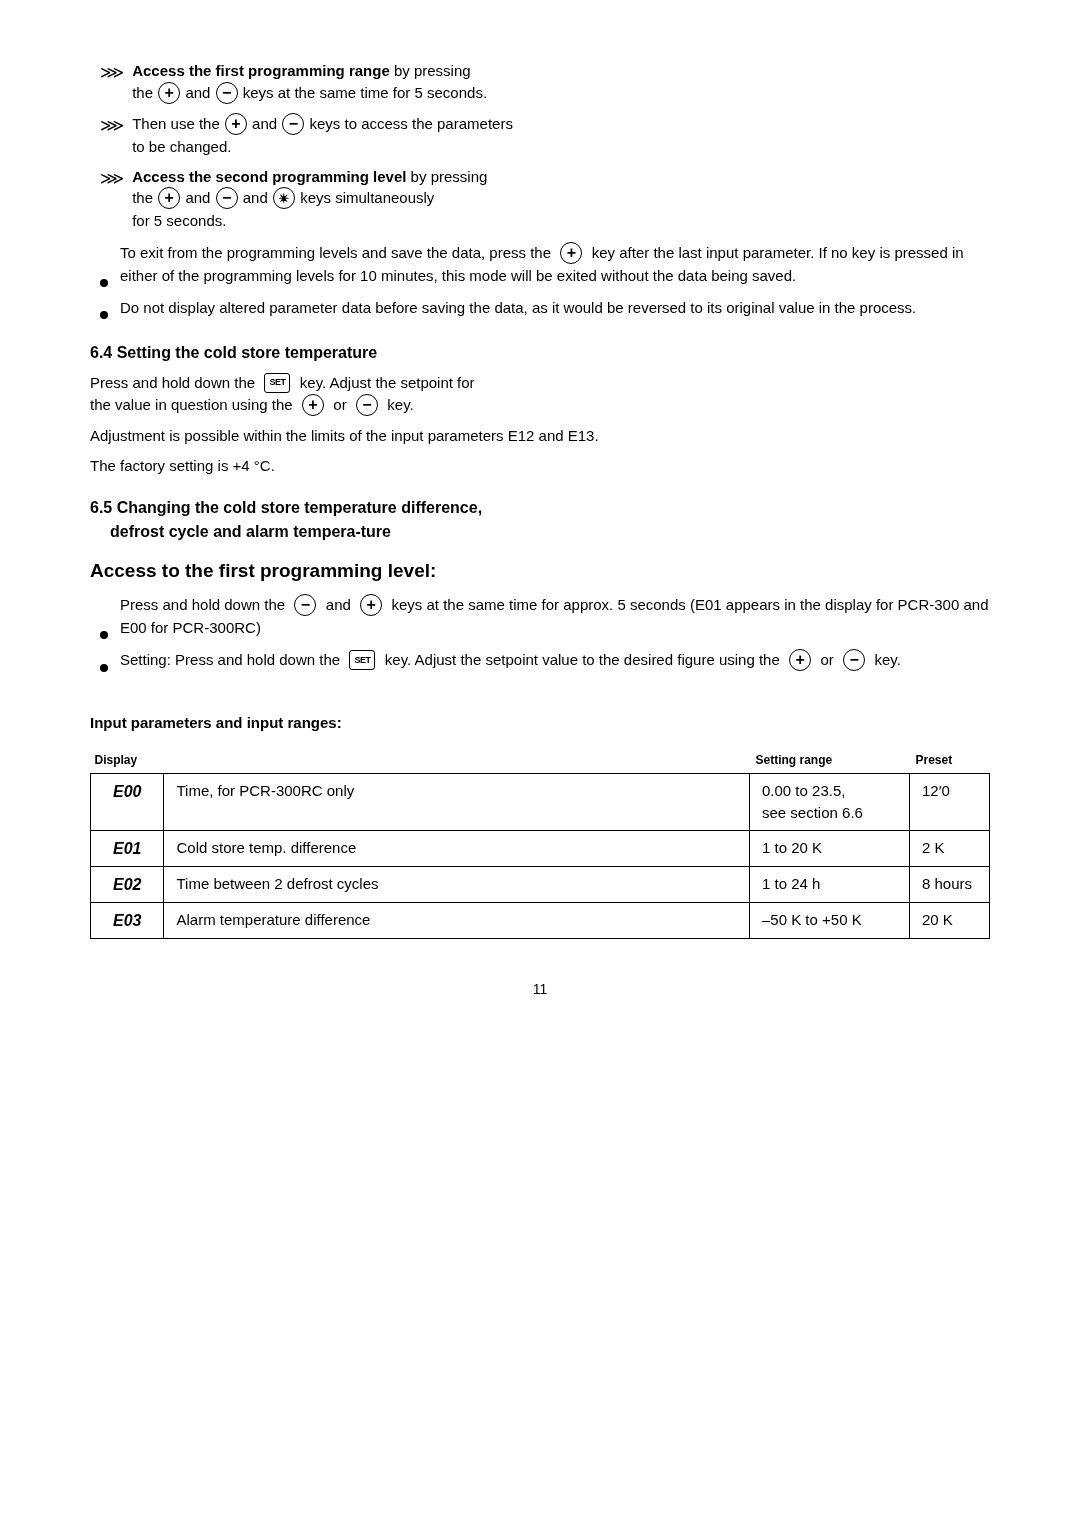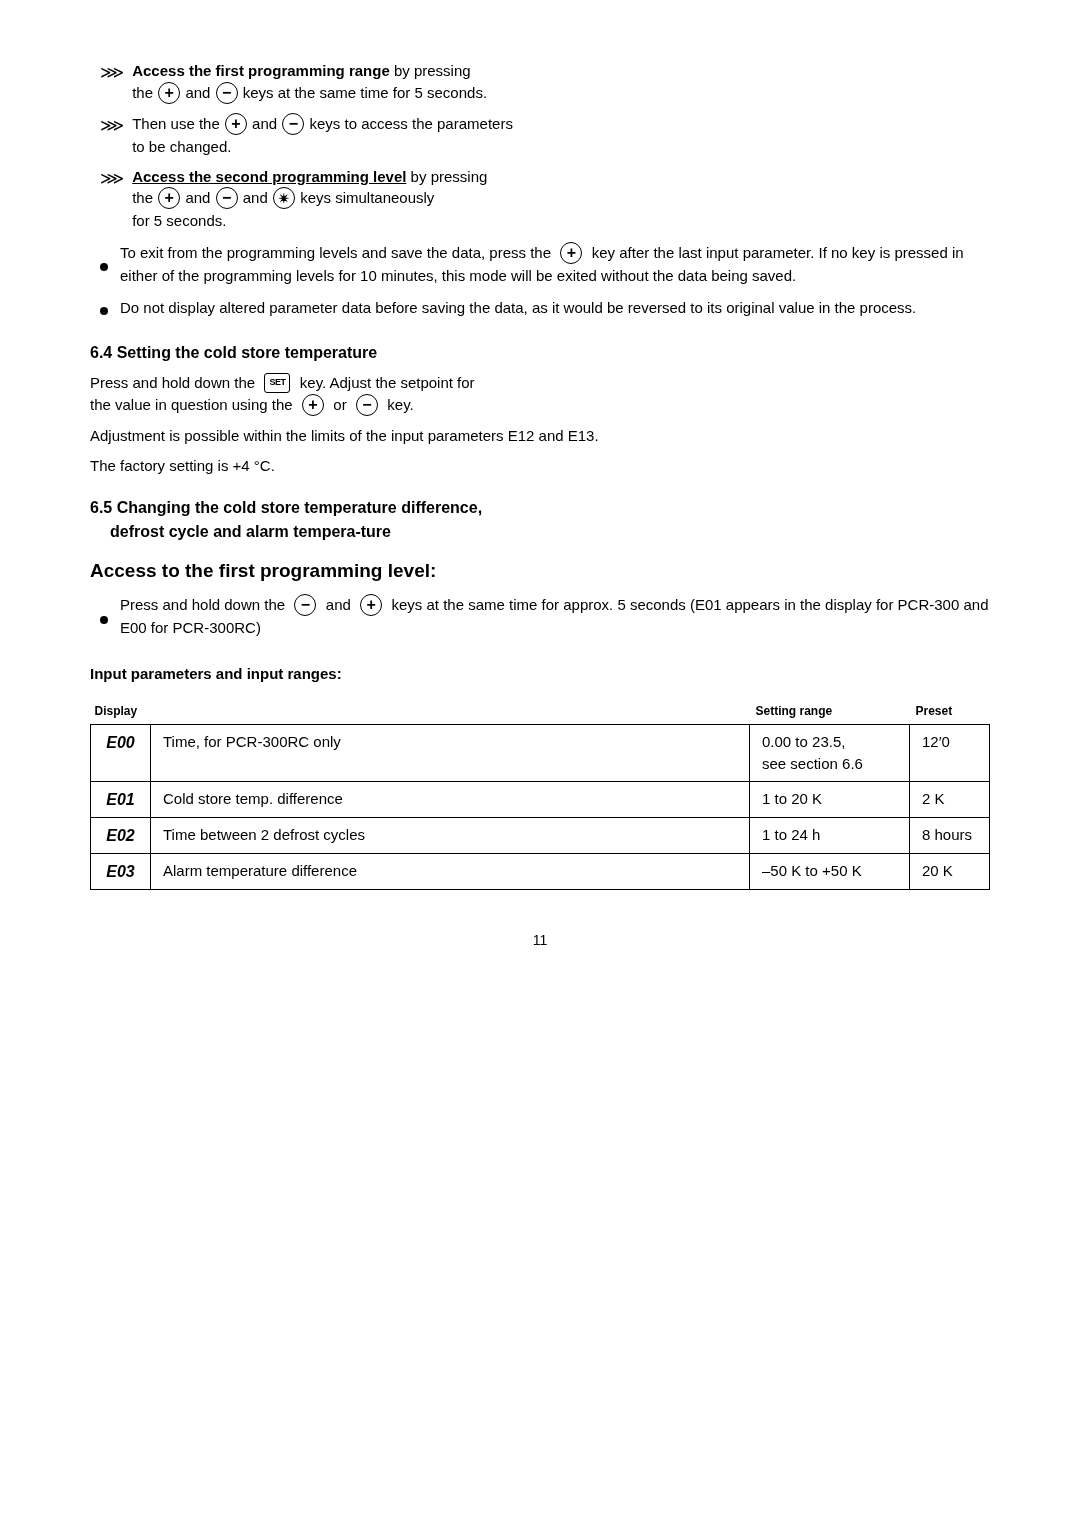--- a/index.html
+++ b/index.html
@@ -37,21 +37,21 @@
       flex: 1;
     }
 
     
     .bullet-list {
       list-style: none;
       margin: 10px 0 10px 10px;
     }
     .bullet-list li {
       display: flex;
-      align-items: center;
+      align-items: flex-end;
       margin-bottom: 10px;
     }
     .bullet-dot {
       width: 8px;
       height: 8px;
       border-radius: 50%;
       background: #000;
       margin-top: 6px;
       margin-right: 12px;
       flex-shrink: 0;
@@ -148,21 +148,21 @@
       border: 1.5px solid #000;
       vertical-align: top;
       font-size: 15px;
     }
     .params-table tbody tr td:first-child {
       font-weight: bold;
       font-style: italic;
       font-size: 16px;
       text-align: center;
       white-space: nowrap;
-      padding: 6px 8px;
+      padding: 6px 22px;
     }
     .col-display { width: 60px; }
     .col-desc { width: auto; }
     .col-range { width: 160px; }
     .col-preset { width: 80px; }
 
     
     .page-number {
       text-align: center;
       margin-top: 40px;
@@ -194,21 +194,21 @@
       <span> and </span>
       <span class="key-icon key-minus">−</span>
       <span> keys to access the parameters</span><br>
       <span>to be changed.</span>
     </div>
   </div>
 
   <div class="arrow-item">
     <span class="arrow-prefix">⋙</span>
     <div class="arrow-text">
-      <span style="font-weight:bold;text-decoration:underline;">Access the second programming level</span><span> by pressing</span><br>
+      <span style="font-weight:bold;">Access the second programming level</span><span> by pressing</span><br>
       <span>the </span>
       <span class="key-icon key-plus">+</span>
       <span> and </span>
       <span class="key-icon key-minus">−</span>
       <span> and </span>
       <span class="key-icon key-asterisk">✴</span>
       <span> keys simultaneously</span><br>
       <span>for 5 seconds.</span>
     </div>
   </div>
@@ -255,23 +255,35 @@
     <li>
       <span class="bullet-dot"></span>
       <span>
         Press and hold down the&nbsp;
         <span class="key-icon key-minus">−</span>
         &nbsp;and&nbsp;
         <span class="key-icon key-plus">+</span>
         &nbsp;keys at the same time for approx. 5 seconds (E01 appears in the display for PCR-300 and E00 for PCR-300RC)
       </span>
     </li>
+    <li>
+      <span class="bullet-dot"></span>
+      <span>
+        Setting: Press and hold down the&nbsp;
+        <span class="key-icon key-set" style="font-size:9px; border-radius:3px; width:26px; height:20px;">SET</span>
+        &nbsp;key. Adjust the setpoint value to the desired figure using the&nbsp;
+        <span class="key-icon key-plus">+</span>
+        &nbsp;or&nbsp;
+        <span class="key-icon key-minus">−</span>
+        &nbsp;key.
+      </span>
+    </li>
   </ul>
 
-  <div style="margin-top: 24px;">
+  <div style="margin-top: 40px;">
     <div class="subsection-heading">Input parameters and input ranges:</div>
 
     <table class="params-table">
       <thead>
         <tr class="table-header-row">
           <td class="col-display">Display</td>
           <td class="col-desc"></td>
           <td class="col-range">Setting range</td>
           <td class="col-preset">Preset</td>
         </tr>

